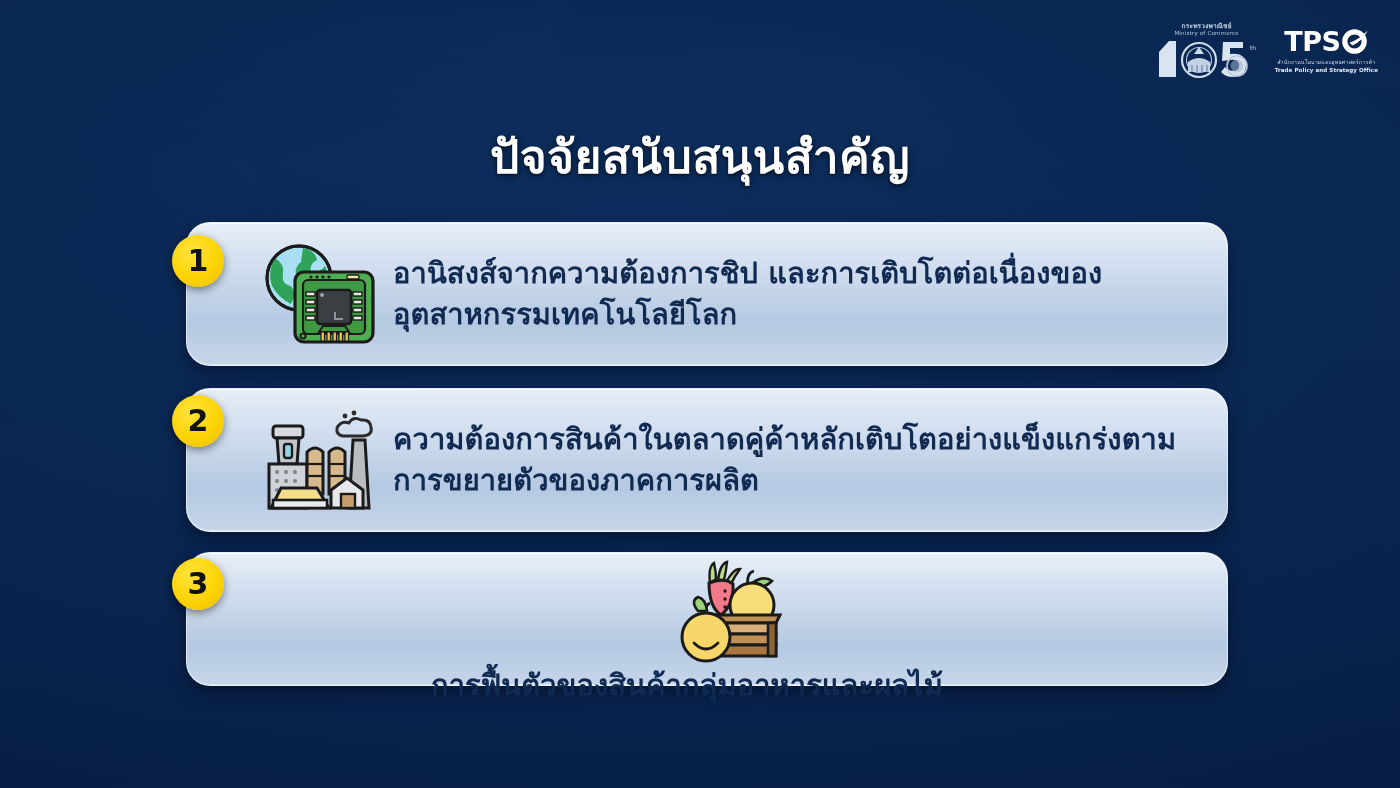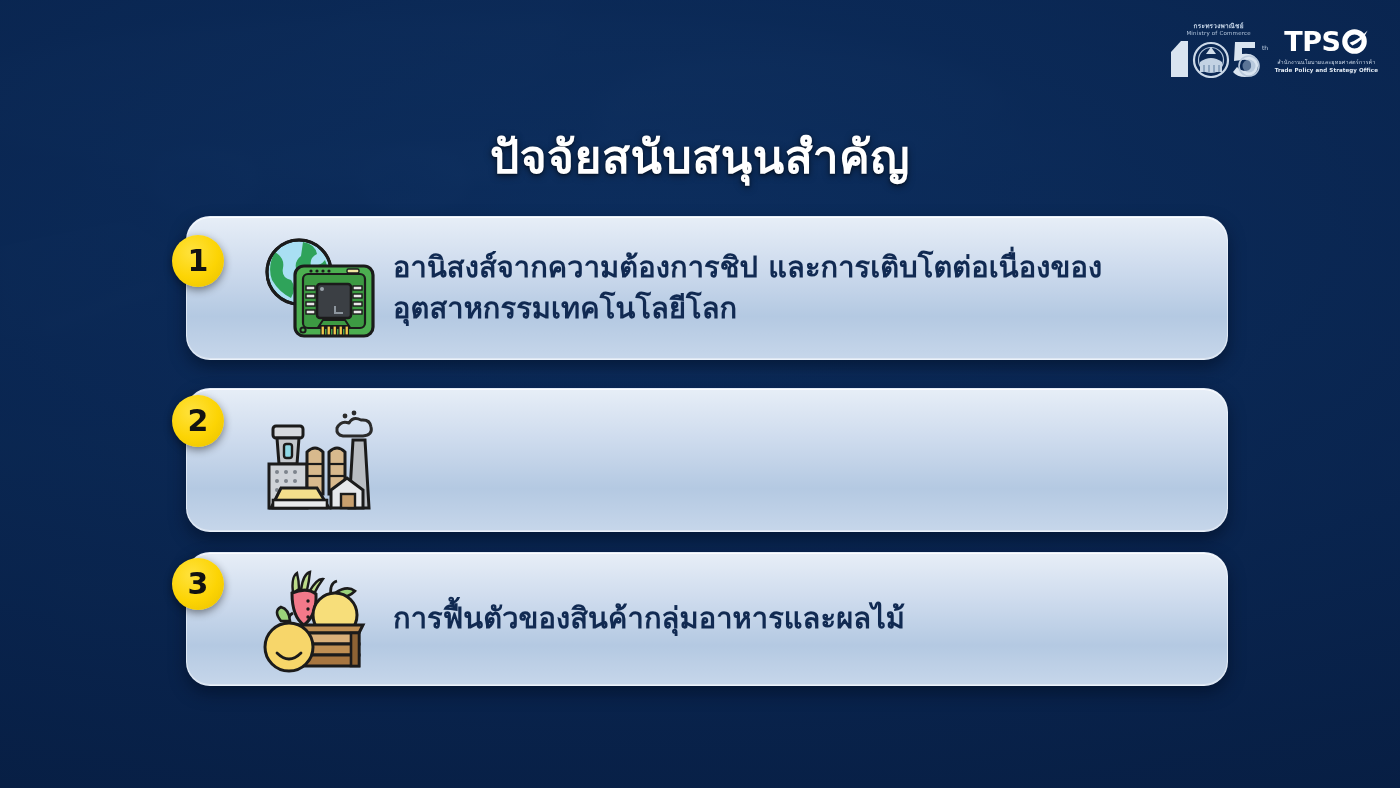--- a/index.html
+++ b/index.html
@@ -153,21 +153,21 @@
       radial-gradient(ellipse 140% 110% at 46% 32%, rgba(14,52,104,0.62) 0%, rgba(9,36,78,0.86) 52%, rgba(6,26,60,0.95) 100%),
       linear-gradient(180deg, rgba(10,40,86,0.80) 0%, rgba(8,32,72,0.88) 60%, rgba(5,22,52,0.95) 100%);
   }
 
   
   .logo-bar {
     position: absolute;
     right: 22px; top: 22px;
     display: flex;
     align-items: center;
-    gap: 4px;
+    gap: 16px;
     z-index: 6;
   }
   .moc-logo { display: flex; flex-direction: column; align-items: center; }
   .moc-logo-th {
     font-size: 6.5px; color: #c9d8ea; letter-spacing: .2px; line-height: 1.25;
     font-weight: bold; white-space: nowrap;
   }
   .moc-logo-en {
     font-size: 5.5px; color: #b4c6dc; letter-spacing: .2px; line-height: 1.25;
     white-space: nowrap; margin-bottom: 1px;
@@ -214,23 +214,23 @@
     border-radius: 24px;
     background: linear-gradient(180deg, #e7eef7 0%, #cfdcee 34%, #b4c9e2 70%, #c6d6ea 100%);
     box-shadow:
       0 7px 16px rgba(2,12,32,0.55),
       inset 0 1px 0 rgba(255,255,255,0.85),
       inset 0 -1px 0 rgba(255,255,255,0.40);
     border: 1px solid rgba(236,243,251,0.75);
     display: flex;
     align-items: center;
   }
-  .card-1 { top: 216px; height: 144px; }
+  .card-1 { top: 222px; height: 144px; }
   .card-2 { top: 388px; height: 144px; }
-  .card-3 { top: 552px; height: 134px; }
+  .card-3 { top: 552px; height: 134px; flex-direction: column; }
 
   .card-icon {
     flex: 0 0 auto;
     width: 150px;
     display: flex;
     align-items: center;
     justify-content: center;
     margin-left: 56px;
   }
   .card-text {
@@ -403,20 +403,21 @@
           <line x1="70" y1="60" x2="86" y2="60" stroke="#1b1b1b" stroke-width="2.2"></line>
           <line x1="70" y1="72" x2="86" y2="72" stroke="#1b1b1b" stroke-width="2.2"></line>
 
           <path d="M22 84 L58 84 L70 104 L12 104 Z" fill="#f3de8c" stroke="#1b1b1b" stroke-width="3"></path>
           <rect x="14" y="96" width="54" height="8" fill="#e8eaec" stroke="#1b1b1b" stroke-width="2.6"></rect>
 
           <path d="M72 86 L88 74 L104 86 L104 104 L72 104 Z" fill="#e6e8eb" stroke="#1b1b1b" stroke-width="3"></path>
           <rect x="82" y="90" width="14" height="14" fill="#c79f6e" stroke="#1b1b1b" stroke-width="2.4"></rect>
         </svg>
       </div>
+      <div class="card-text">ความต้องการสินค้าในตลาดคู่ค้าหลักเติบโตอย่างแข็งแกร่งตามการขยายตัวของภาคการผลิต</div>
     </div>
 
     <div class="card card-3">
       <div class="card-icon">
         <svg width="118" height="112" viewBox="0 0 118 112">
 
           <path d="M34 30 Q32 14 38 10 Q40 18 40 26 Z" fill="#bcdc8a" stroke="#1b1b1b" stroke-width="2.4"></path>
           <path d="M42 27 Q44 11 51 9 Q50 19 48 27 Z" fill="#bcdc8a" stroke="#1b1b1b" stroke-width="2.4"></path>
           <path d="M50 29 Q58 15 64 16 Q58 24 55 31 Z" fill="#bcdc8a" stroke="#1b1b1b" stroke-width="2.4"></path>
 

